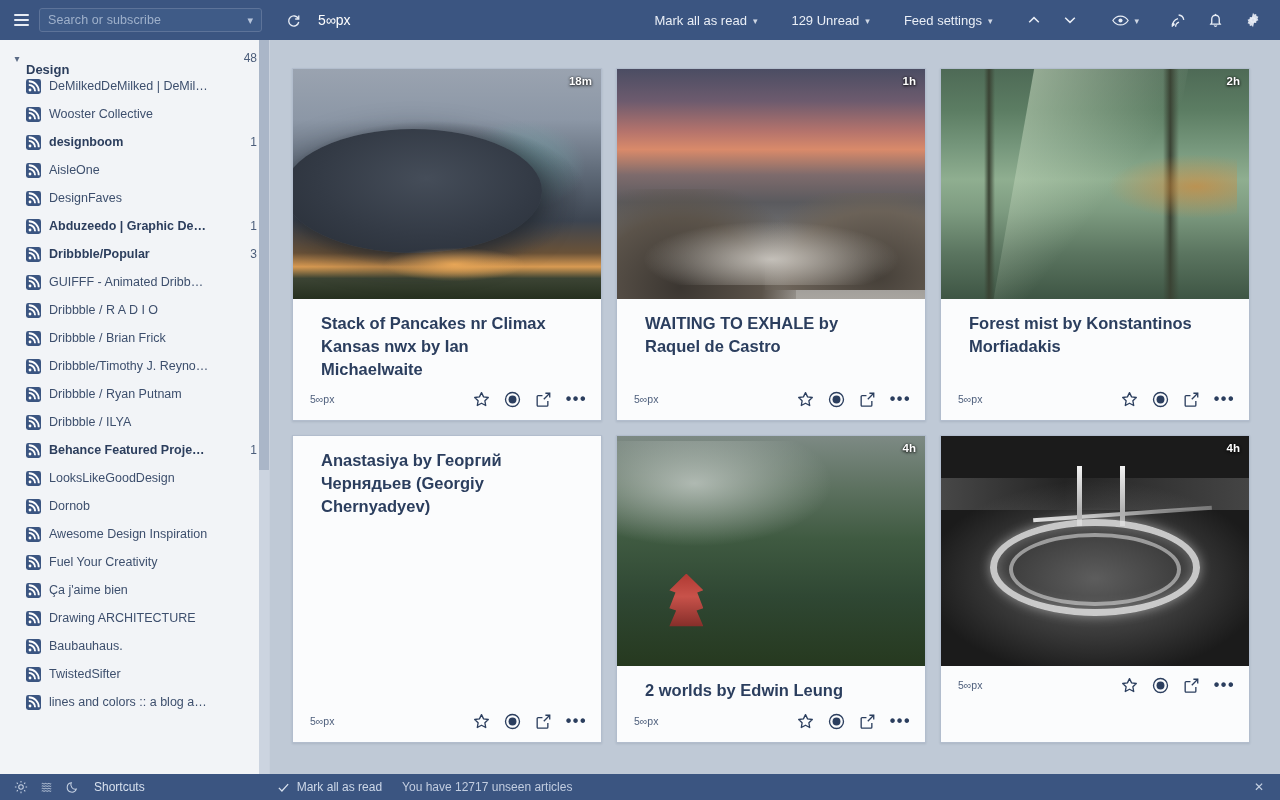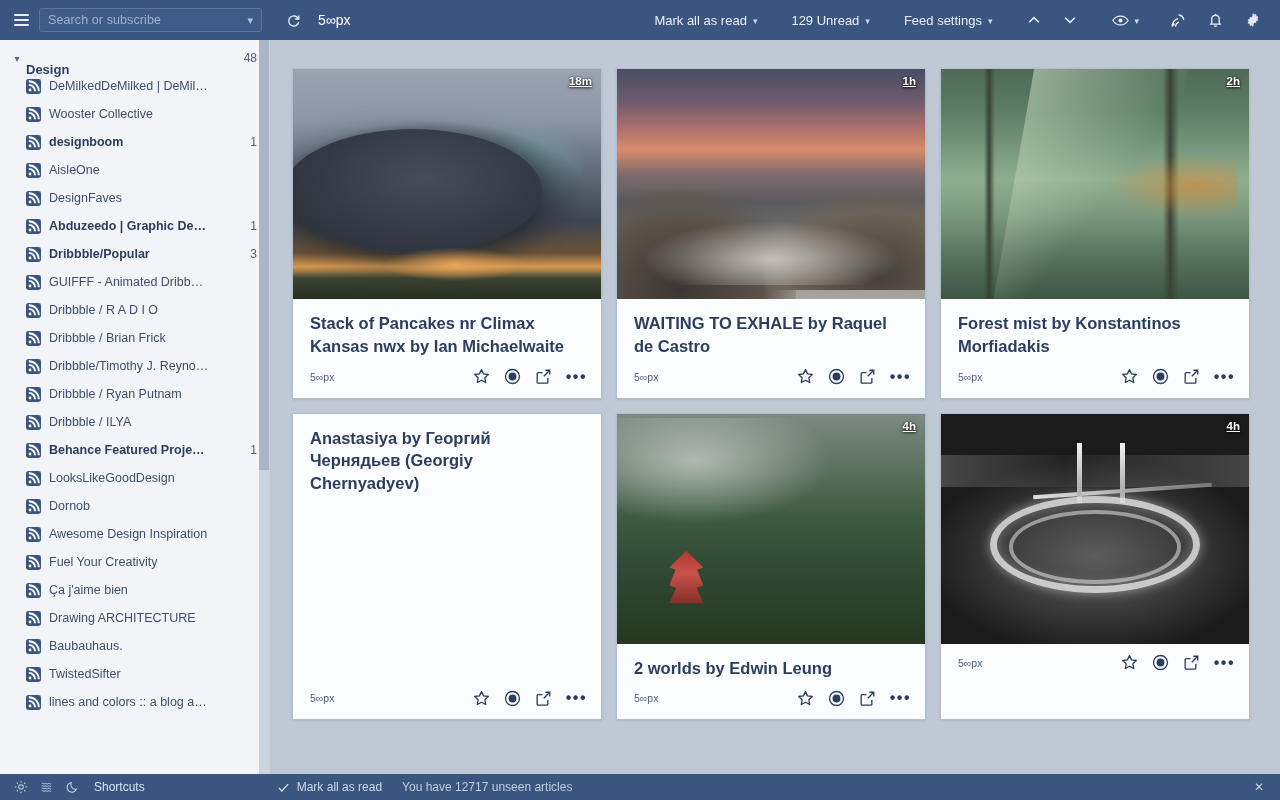--- a/index.html
+++ b/index.html
@@ -77,23 +77,23 @@
   .cards {
     display: flex; flex-wrap: wrap; gap: 14px; padding: 28px 12px 0 22px; align-content: flex-start;
   }
   .card {
     width: 310px; background: #fbfcfd; border: 1px solid #b2bdcd;
     display: flex; flex-direction: column; box-shadow: 0 1px 2px rgba(40,55,80,.13);
   }
   .card-img { height: 230px; position: relative; overflow: hidden; }
   .badge {
     position: absolute; top: 6px; right: 9px; color: #fff; font-size: 11.5px; font-weight: bold;
-    text-shadow: 0 1px 3px rgba(0,0,0,.85), 0 0 2px rgba(0,0,0,.7); z-index: 3; text-decoration: underline;
-  }
-  .card-body { padding: 13px 29px 0 17px; flex: 1; }
+    text-shadow: 0 1px 3px rgba(0,0,0,.85), 0 0 2px rgba(0,0,0,.7); z-index: 3;
+  }
+  .card-body { padding: 13px 29px 0 17px; flex: 1; margin-left: 11px; }
   .card-title {
     font-size: 16.5px; line-height: 1.38; font-weight: bold; color: #2b3e5e; cursor: pointer;
   }
   .card-foot {
     display: flex; align-items: center; padding: 10px 14px 12px 17px; min-height: 40px;
   }
   .src { font-size: 10.5px; color: #4e5f7c; }
   .acts { margin-left: auto; display: flex; align-items: center; gap: 14px; }
   .act { cursor: pointer; color: #2b3e5e; display: flex; align-items: center; }
   .act svg { display: block; }

